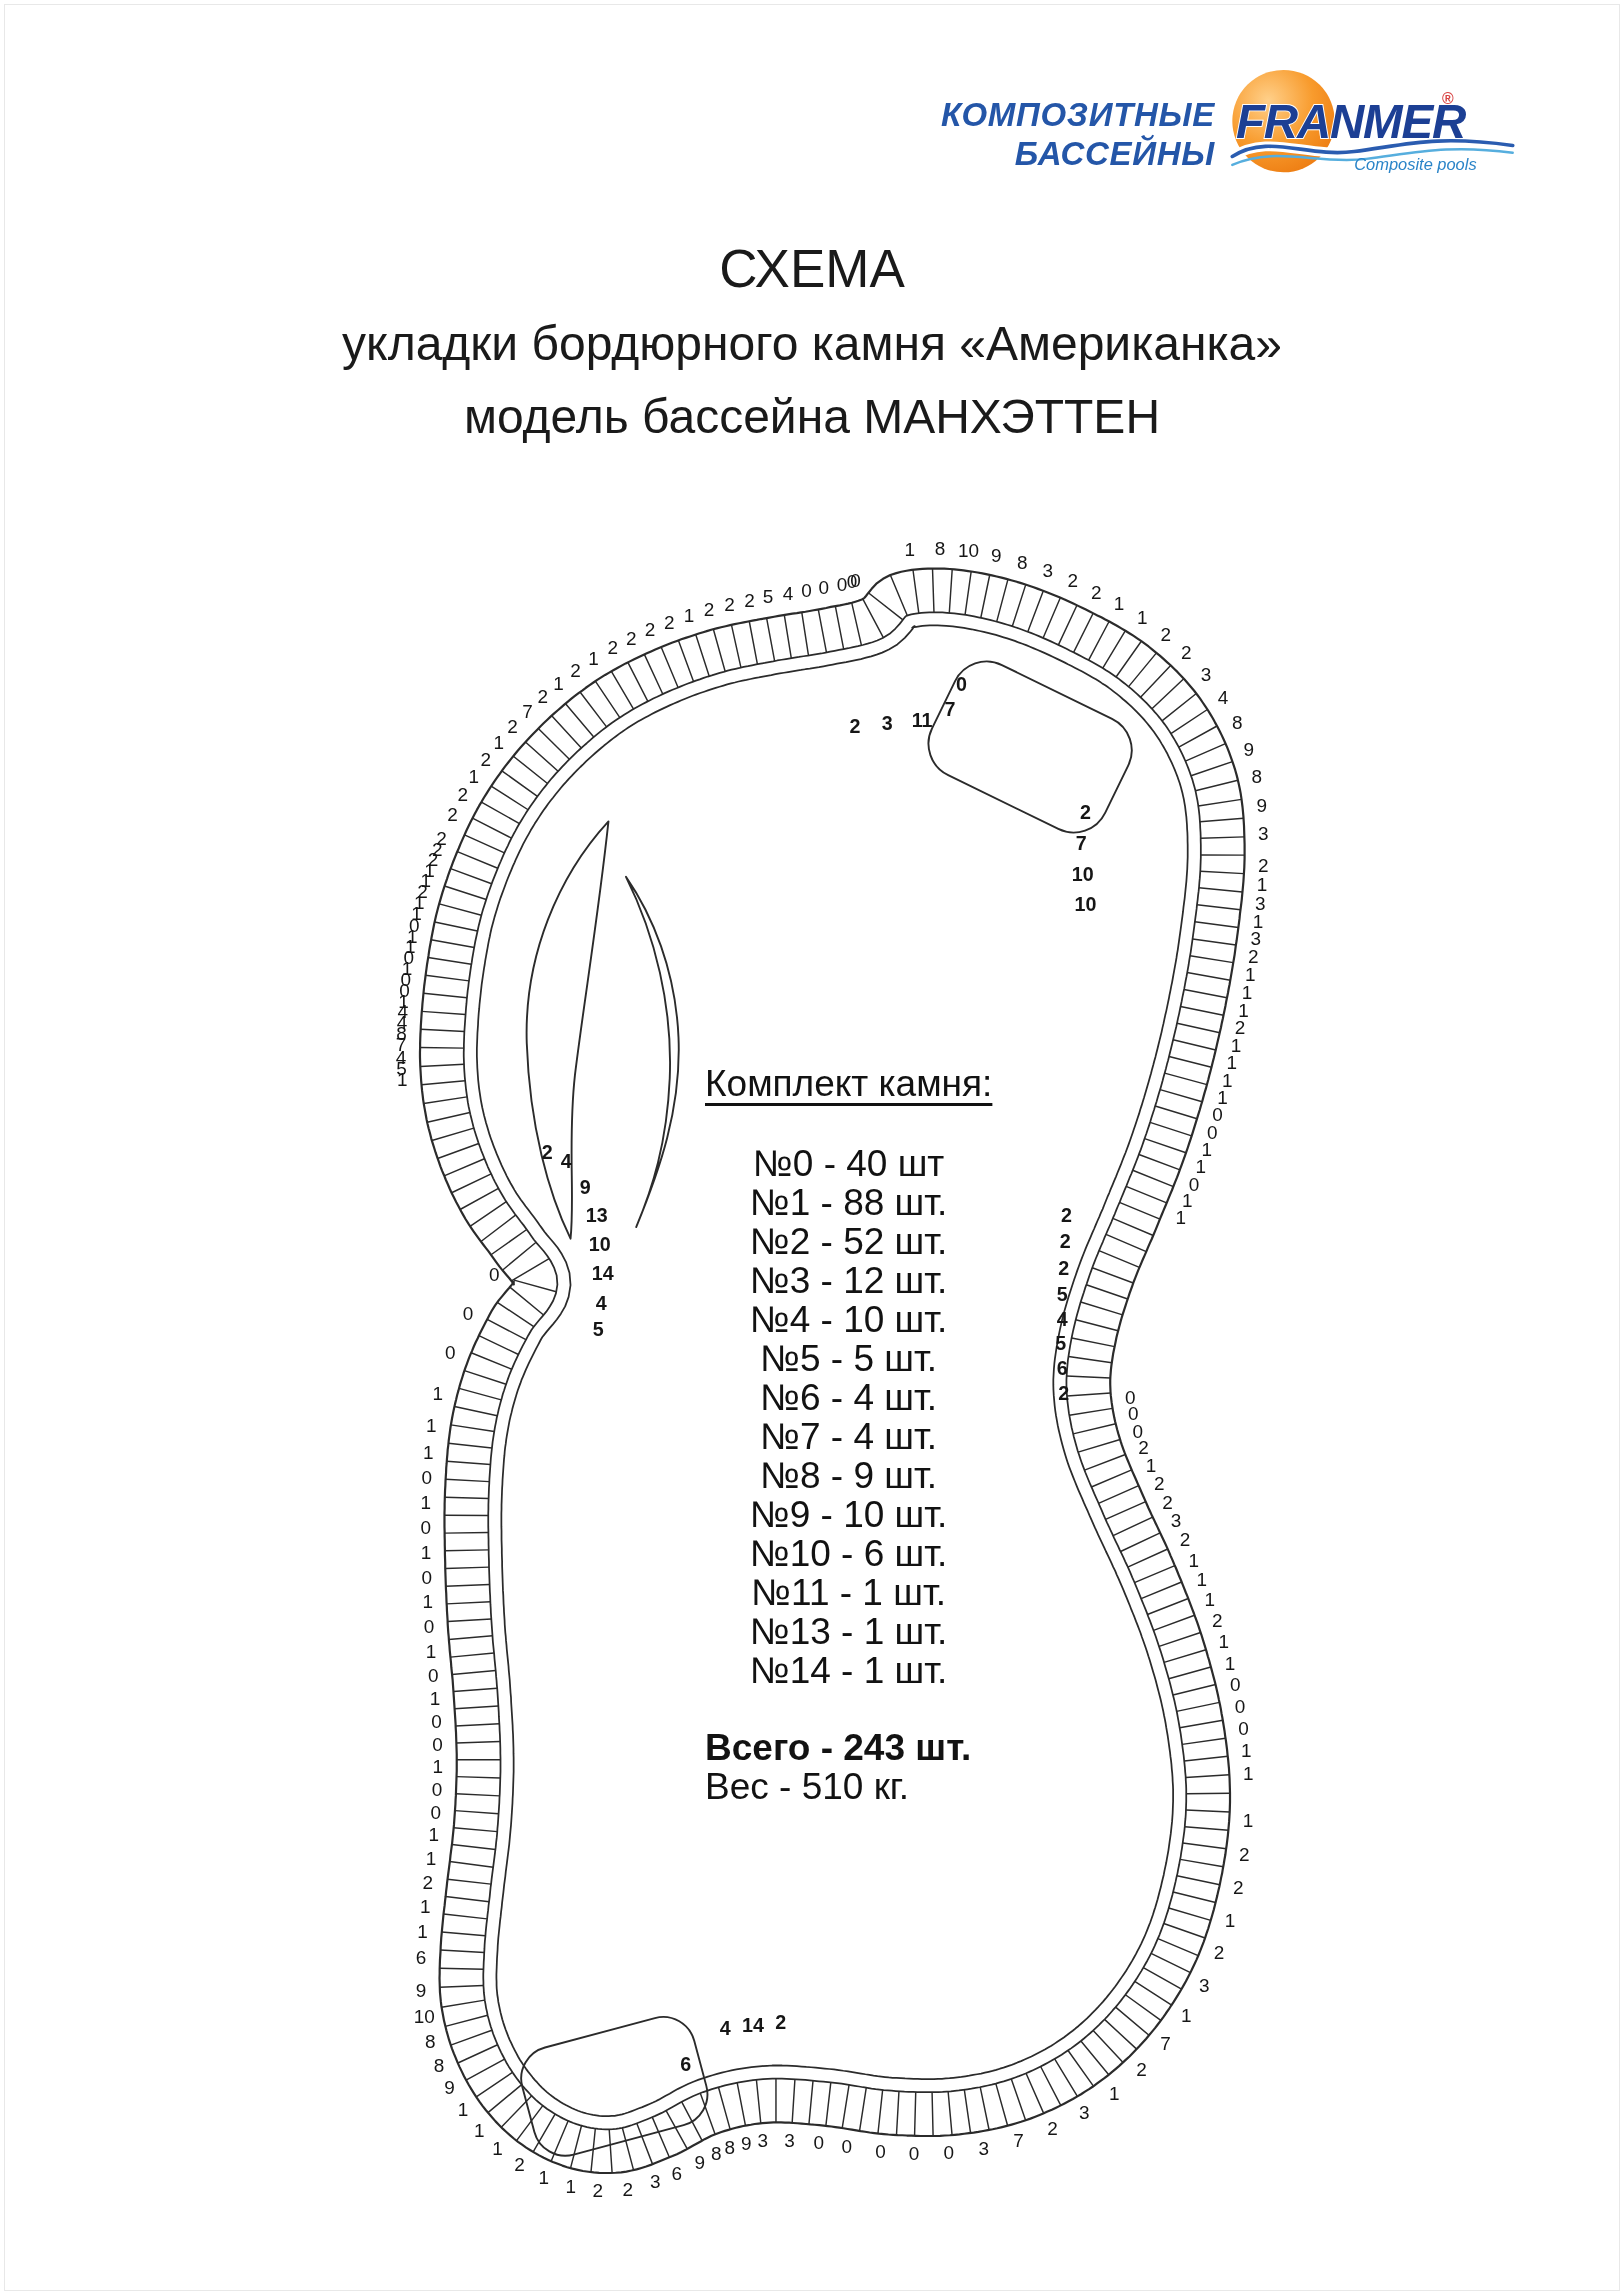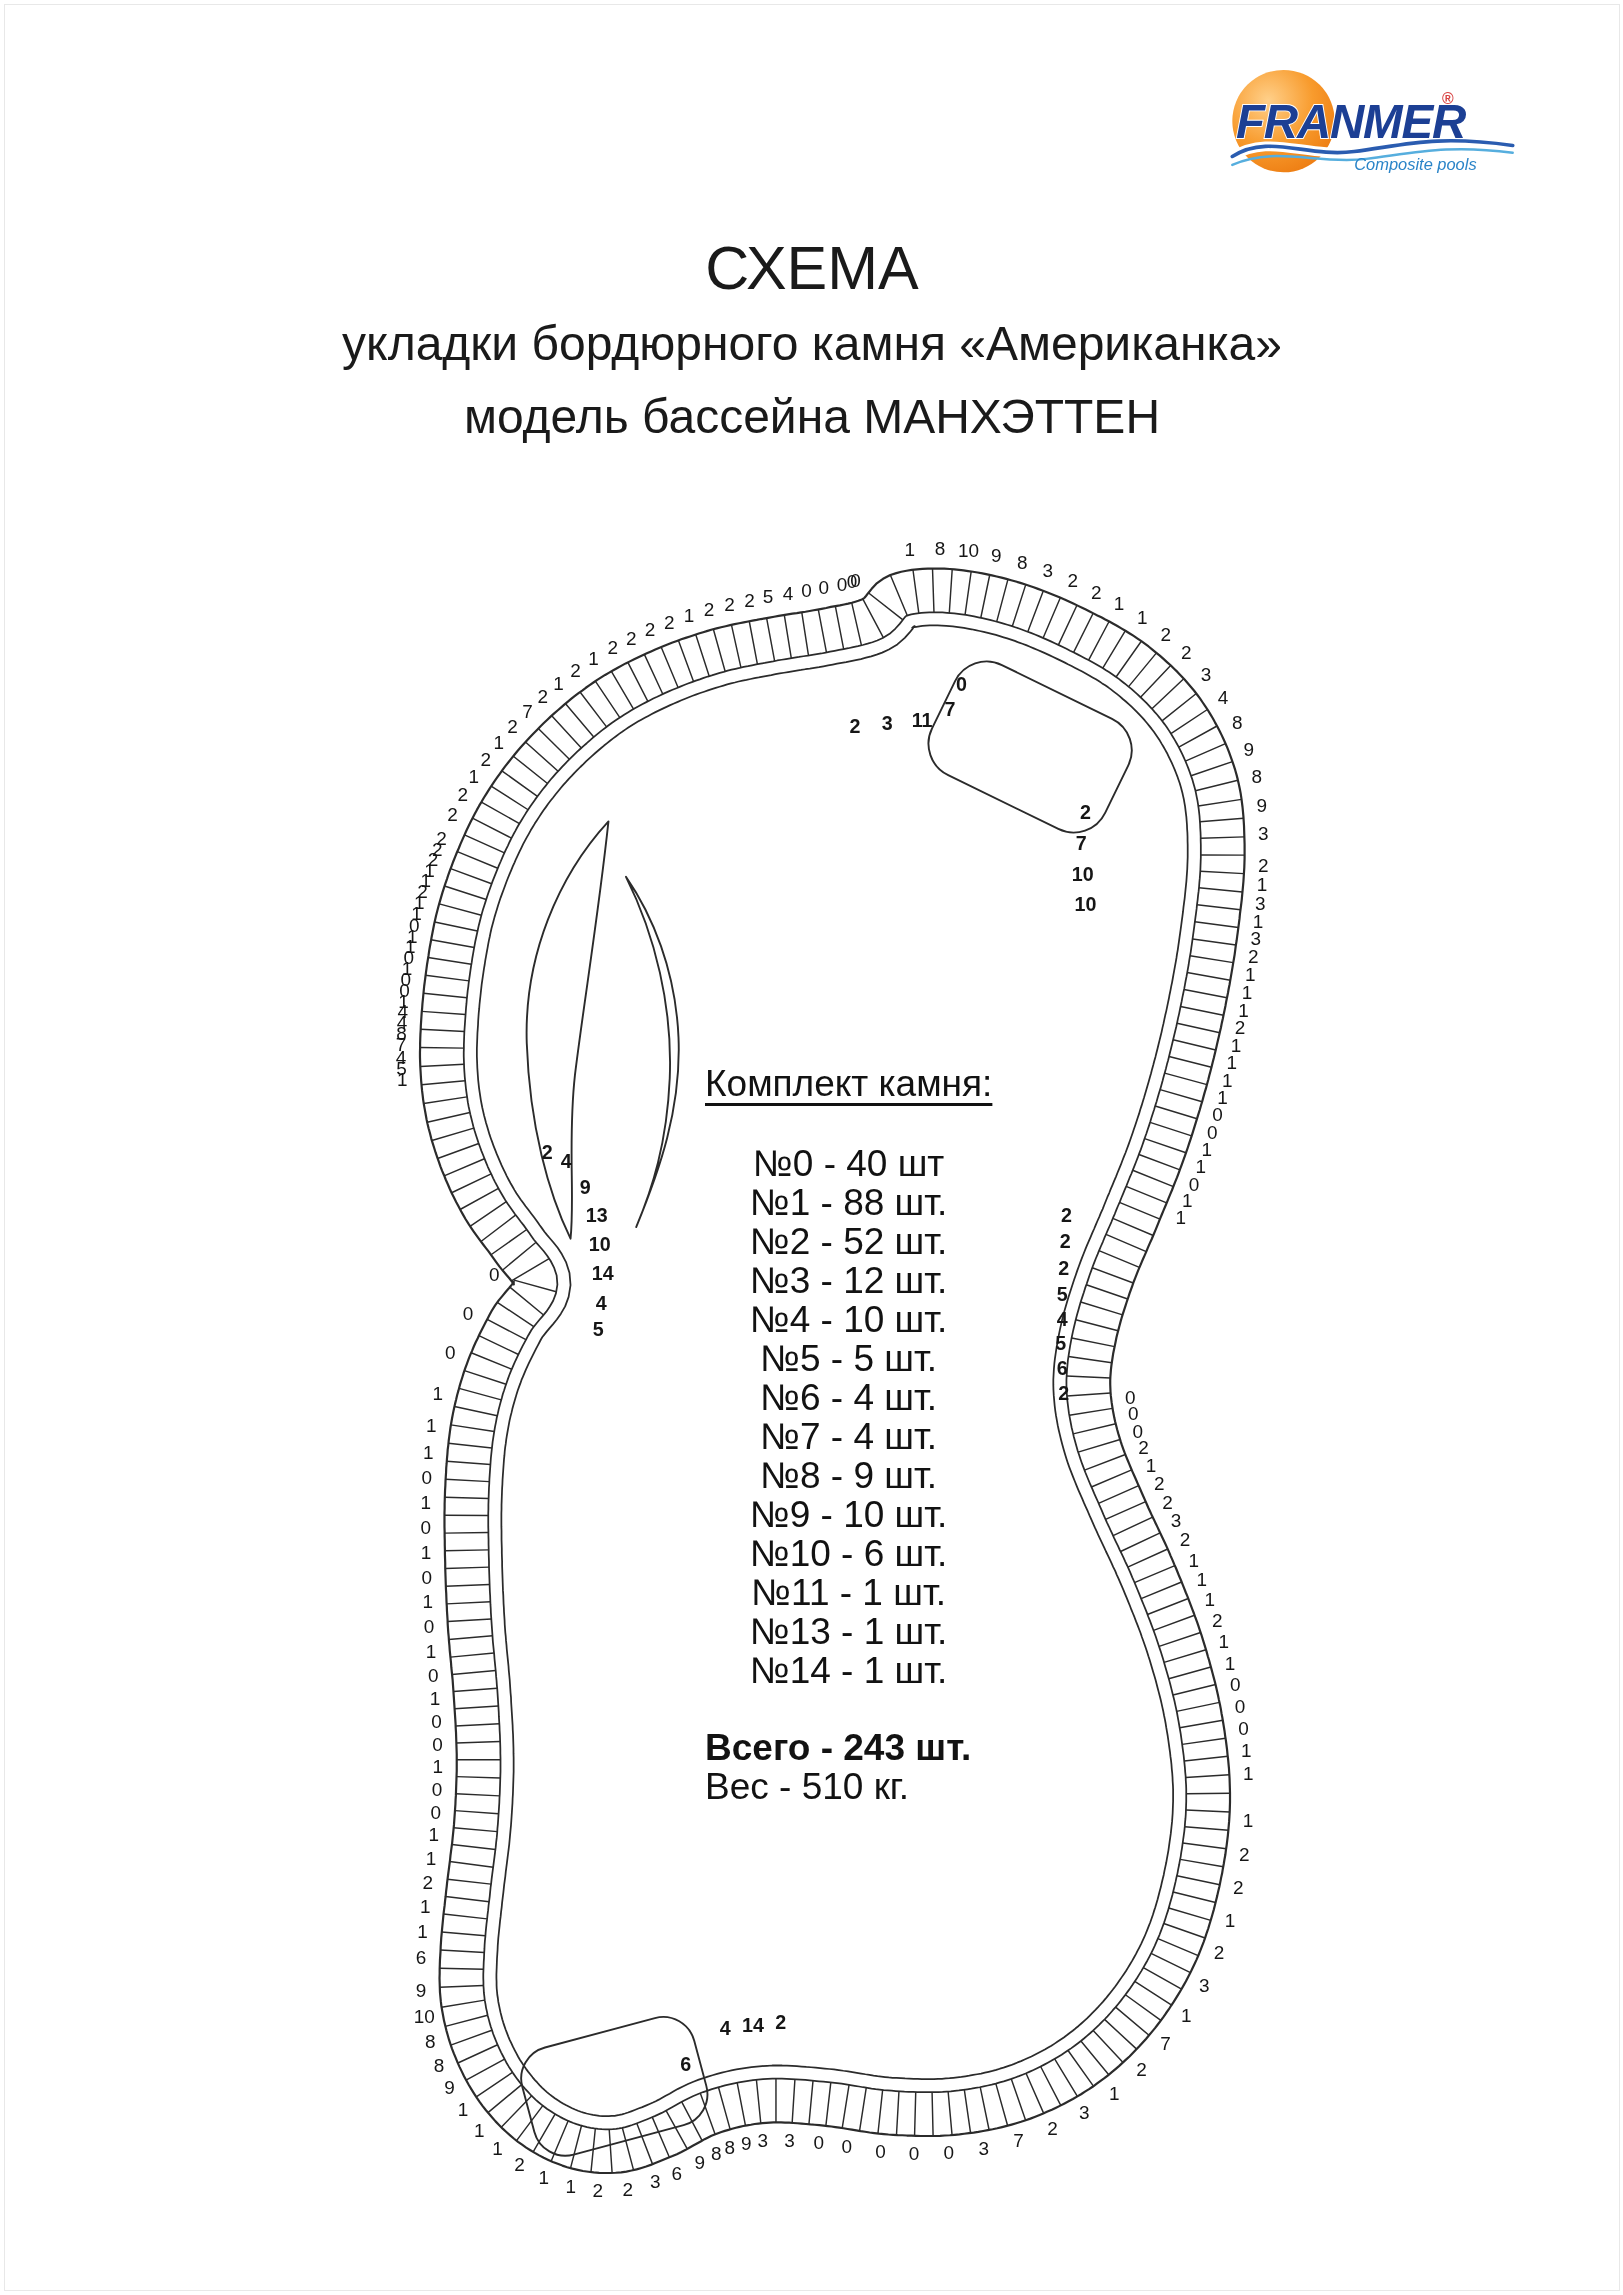--- a/index.html
+++ b/index.html
@@ -11,41 +11,45 @@
   .header{position:absolute;top:65px;right:111px;display:flex;gap:17px;align-items:flex-start;}
   .brand{margin-top:30px;text-align:right;color:#2456a8;font-weight:bold;font-style:italic;font-size:33px;line-height:39px;letter-spacing:0.7px;}
   .logo{width:281px;}
   .logo svg{width:281px;height:128px;display:block;overflow:visible;}
   .logo-word{font-family:"Liberation Sans",sans-serif;font-style:italic;font-weight:bold;font-size:78px;fill:#1c3f94;stroke:#ffffff;stroke-width:3px;paint-order:stroke;letter-spacing:-2px;}
   .logo-reg{font-family:"Liberation Sans",sans-serif;font-weight:bold;font-size:26px;fill:#d84343;}
   .logo-cap{font-family:"Liberation Sans",sans-serif;font-style:italic;font-size:27px;fill:#2a84c8;}
 
   
   .title{position:absolute;top:230px;left:0;width:1624px;text-align:center;color:#1a1a1a;}
-  .t1{font-size:61px;line-height:77px;}
+  .t1{font-size:53px;line-height:77px;}
   .t2{font-size:48px;line-height:73px;}
 
   
   #pool-svg{position:absolute;left:0;top:0;width:1624px;height:2295px;}
   .ln{fill:none;stroke:#2b2b2b;stroke-linejoin:round;}
   .pn{font-family:"Liberation Sans",sans-serif;font-size:13px;fill:#161616;text-anchor:middle;dominant-baseline:middle;}
   .pb{font-weight:bold;font-size:13.5px;}
 
   
   .kit{position:absolute;left:705px;top:1064px;color:#121212;font-size:37px;line-height:39px;}
   .kit-h{text-decoration:underline;text-underline-offset:6.5px;margin-bottom:41px;}
   .kit-row{height:39px;text-align:center;}
   .kit-total{margin-top:38px;font-weight:bold;}
 </style>
 </head>
 <body>
 
 <div class="page-frame"></div>
 
 <div class="header">
+  <div class="brand">
+    <div>КОМПОЗИТНЫЕ</div>
+    <div>БАССЕЙНЫ</div>
+  </div>
   <div class="logo">
     <svg viewBox="0 0 460 210">
       <defs>
         <radialGradient id="og" cx="35%" cy="30%" r="80%">
           <stop offset="0" stop-color="#ffd08a"></stop>
           <stop offset="0.55" stop-color="#f89b2d"></stop>
           <stop offset="1" stop-color="#ec7a10"></stop>
         </radialGradient>
       </defs>
       <circle cx="84" cy="92" r="84" fill="url(#og)"></circle>

